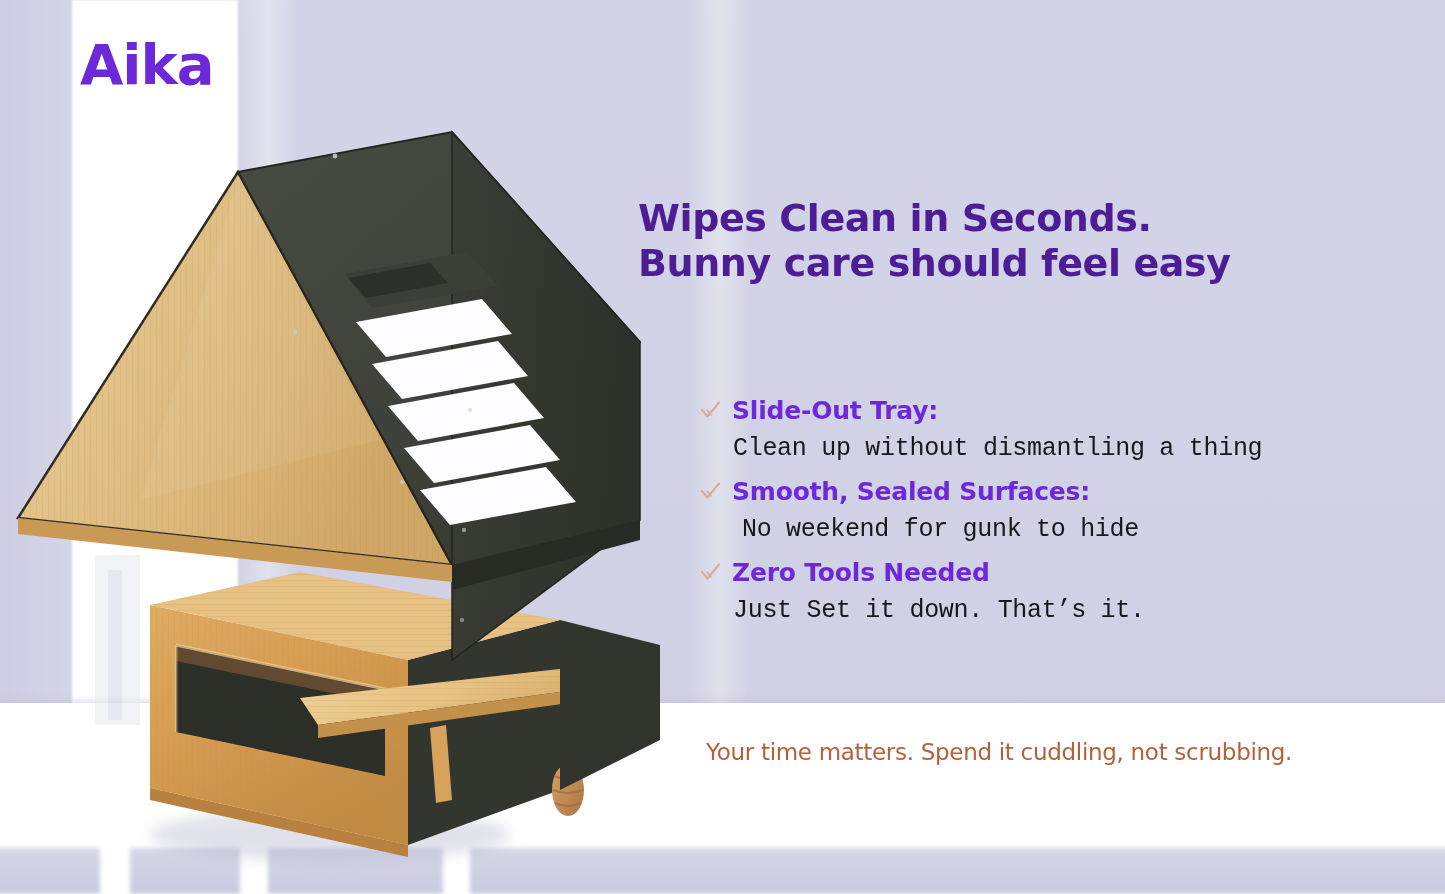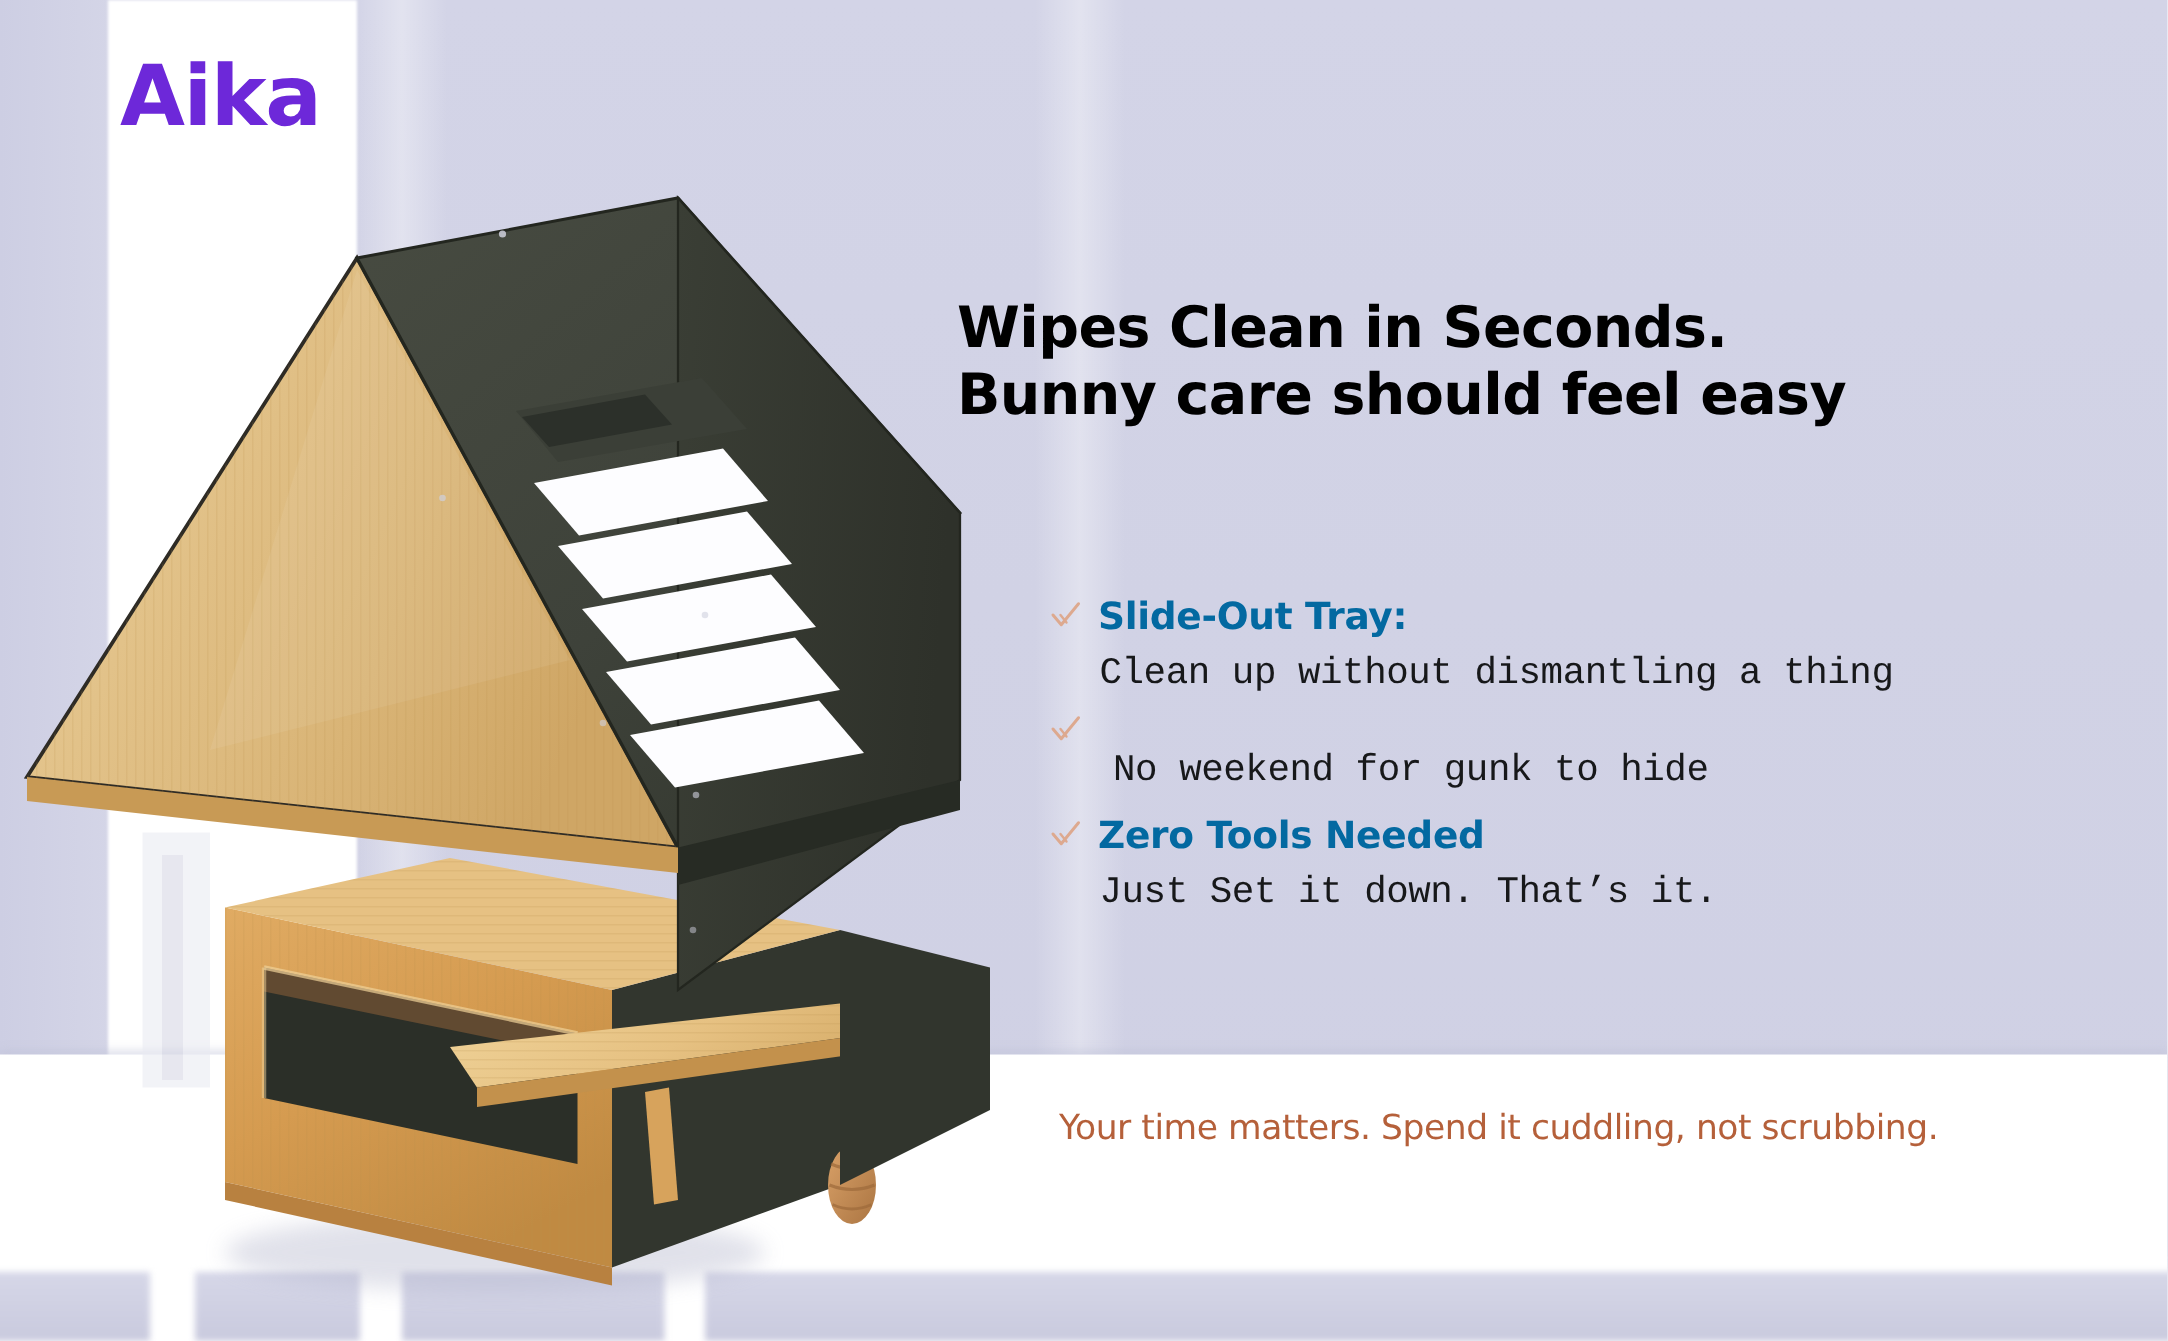--- a/index.html
+++ b/index.html
@@ -81,21 +81,21 @@
 
   
   .product { position: absolute; left: 0; top: 100px; width: 700px; height: 780px; }
   .product svg { display:block; }
 
   
   .headline {
     position: absolute;
     left: 638px; top: 196px;
     width: 720px;
-    color: #000000;
+    color: #4c1d95;
     font-family: "DejaVu Sans", sans-serif;
     font-weight: 700;
     font-size: 38px;
     line-height: 45px;
     letter-spacing: -0.4px;
   }
   .headline div { white-space: nowrap; }
 
   .bullets {
     position: absolute;
@@ -112,21 +112,21 @@
     flex: 0 0 auto;
     width: 22px; height: 22px;
     position: relative;
     top: 3px;
   }
   .bullet-title {
     font-family: "DejaVu Sans", sans-serif;
     font-weight: 700;
     font-size: 25px;
     line-height: 38px;
-    color: #0369a1;
+    color: #6d28d9;
     letter-spacing: -0.2px;
   }
   .bullet-sub {
     margin: 0 0 6px 33px;
     font-family: Liberation Mono, monospace;
     font-weight: 400;
     font-size: 25px;
     line-height: 36px;
     color: #17181a;
     letter-spacing: -0.3px;
@@ -309,20 +309,21 @@
     </div>
 
     <div>
       <div class="bullet-row">
         <span class="check-icon">
           <svg width="22" height="22" viewBox="0 0 22 22" xmlns="http://www.w3.org/2000/svg">
             <path d="M2 10 L7.5 16.5 L19 2.5" fill="none" stroke="#dda98f" stroke-width="2" stroke-linecap="round" stroke-linejoin="round"></path>
             <path d="M7 10 L11 15" fill="none" stroke="#dda98f" stroke-width="1.6" stroke-linecap="round"></path>
           </svg>
         </span>
+        <span class="bullet-title">Smooth, Sealed Surfaces:</span>
       </div>
       <div class="bullet-sub indent-more">No weekend for gunk to hide</div>
     </div>
 
     <div>
       <div class="bullet-row">
         <span class="check-icon">
           <svg width="22" height="22" viewBox="0 0 22 22" xmlns="http://www.w3.org/2000/svg">
             <path d="M2 10 L7.5 16.5 L19 2.5" fill="none" stroke="#dda98f" stroke-width="2" stroke-linecap="round" stroke-linejoin="round"></path>
             <path d="M7 10 L11 15" fill="none" stroke="#dda98f" stroke-width="1.6" stroke-linecap="round"></path>

